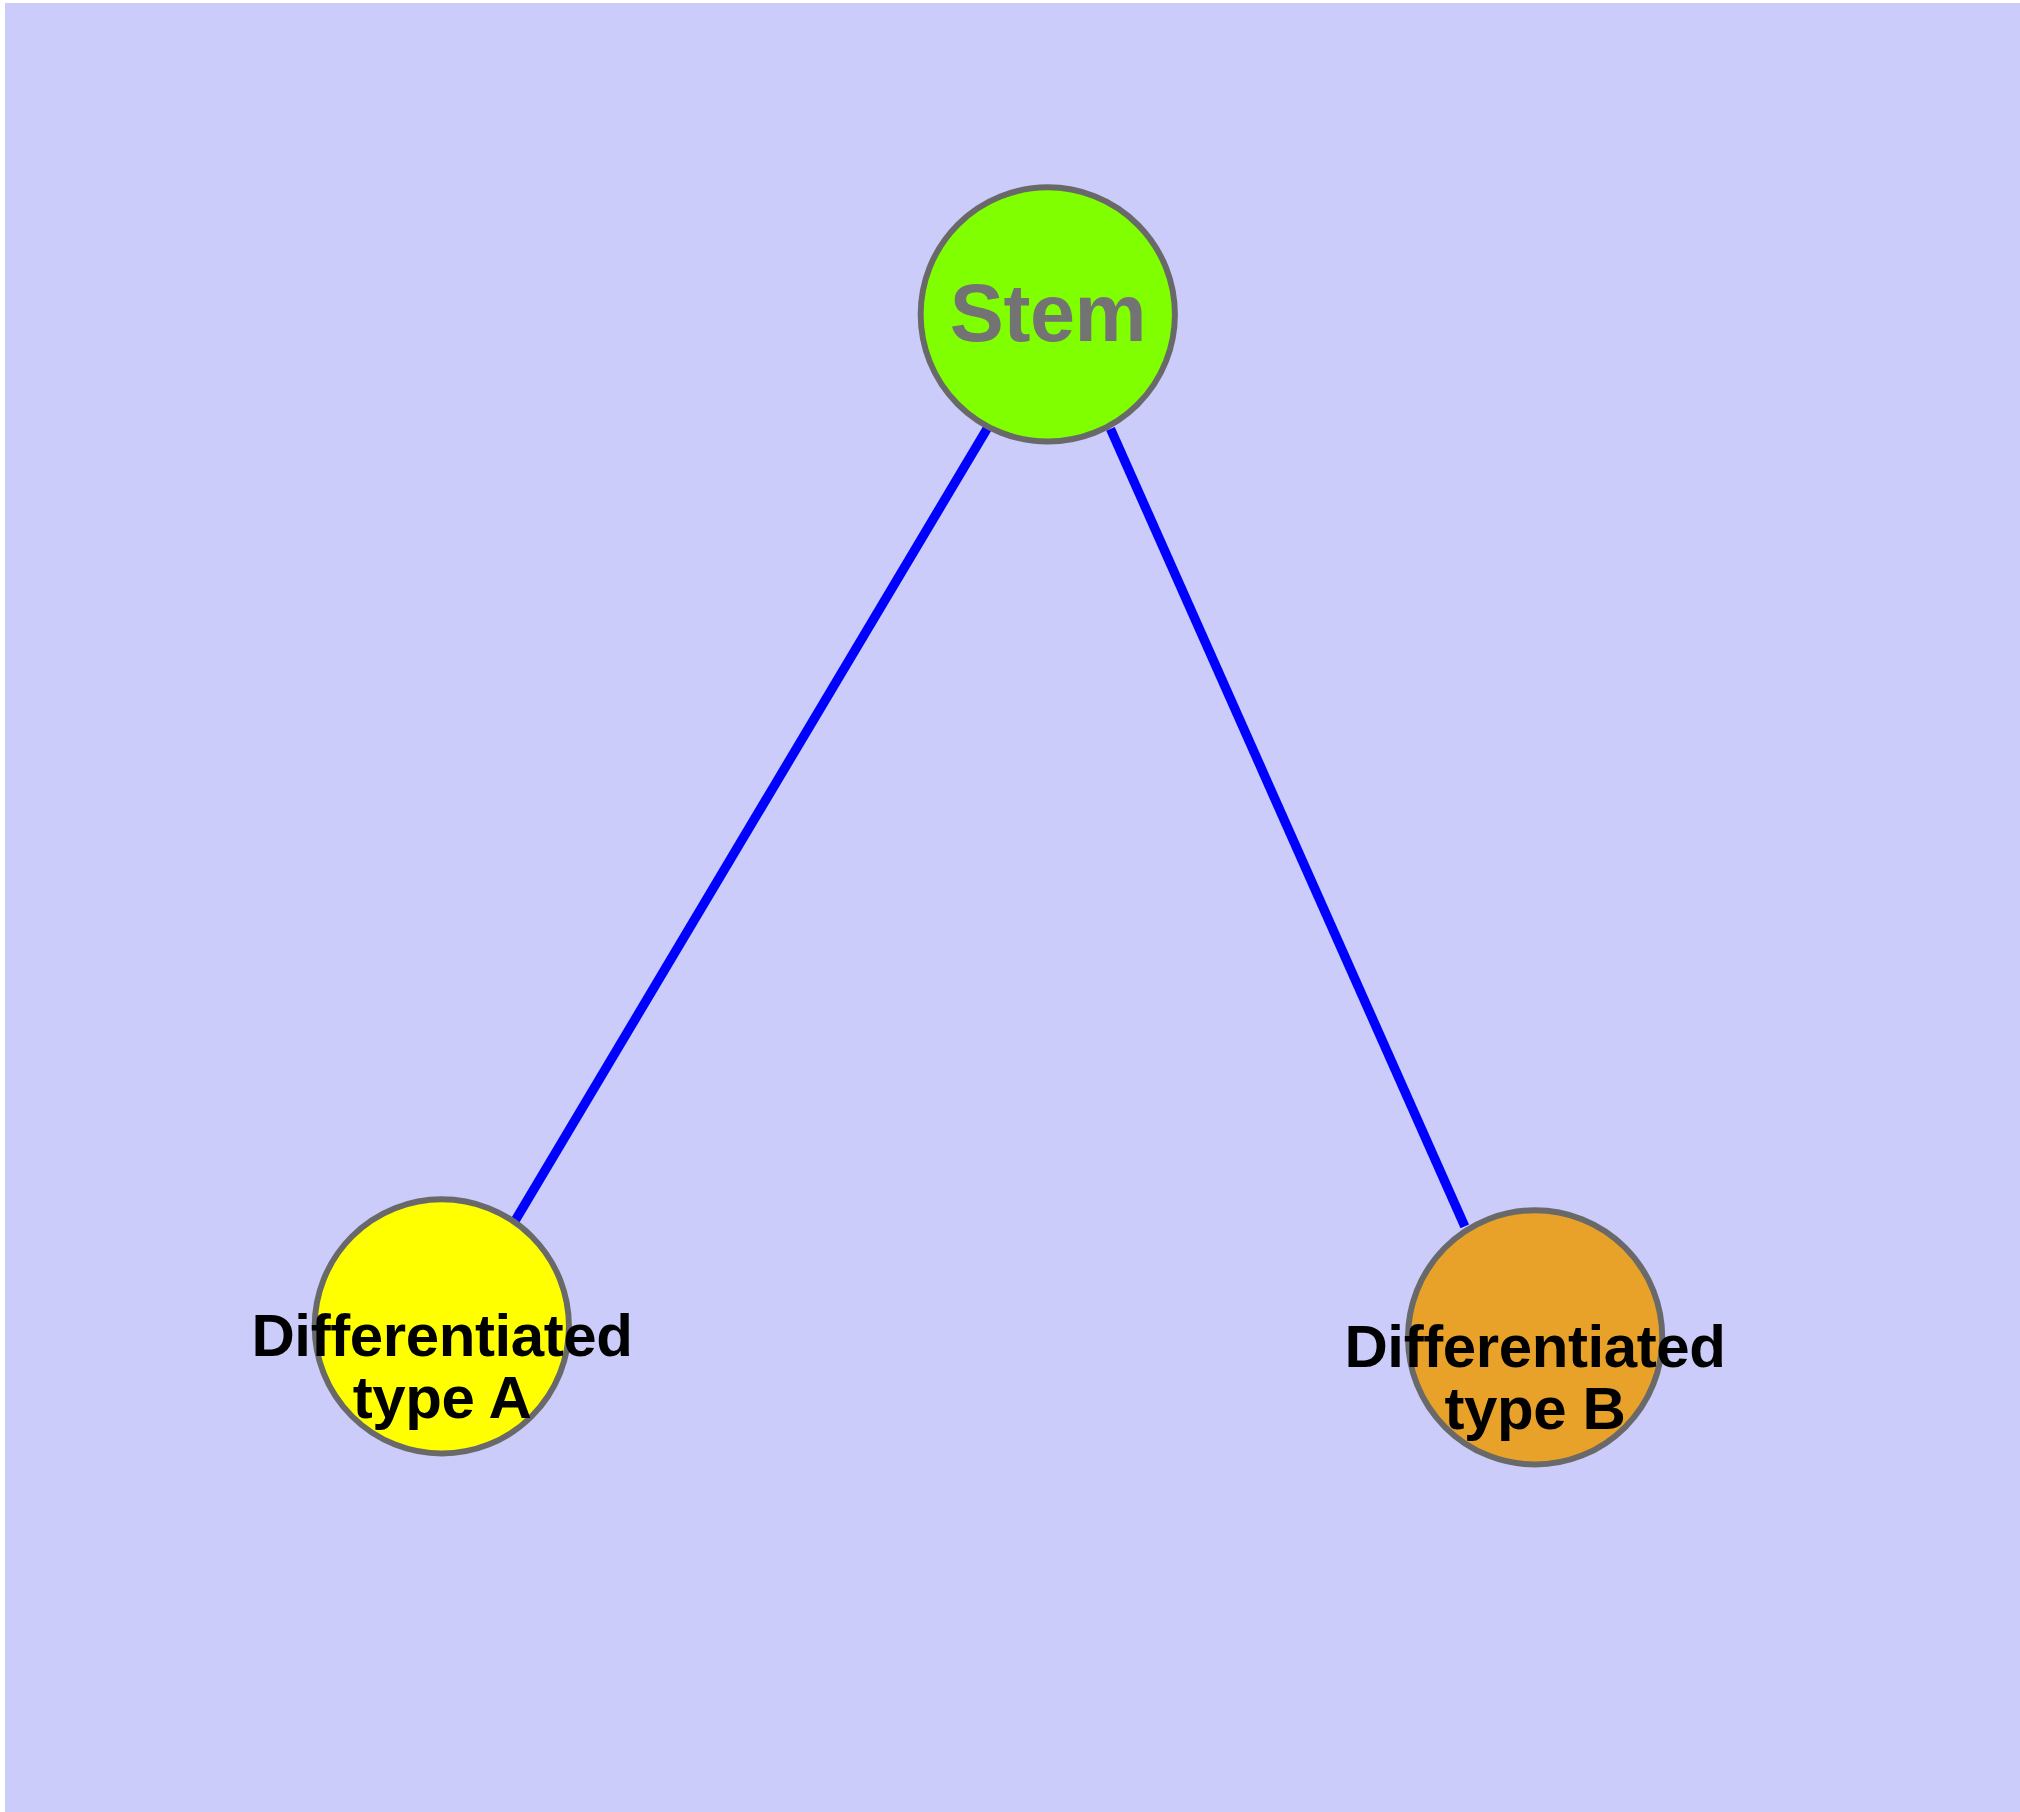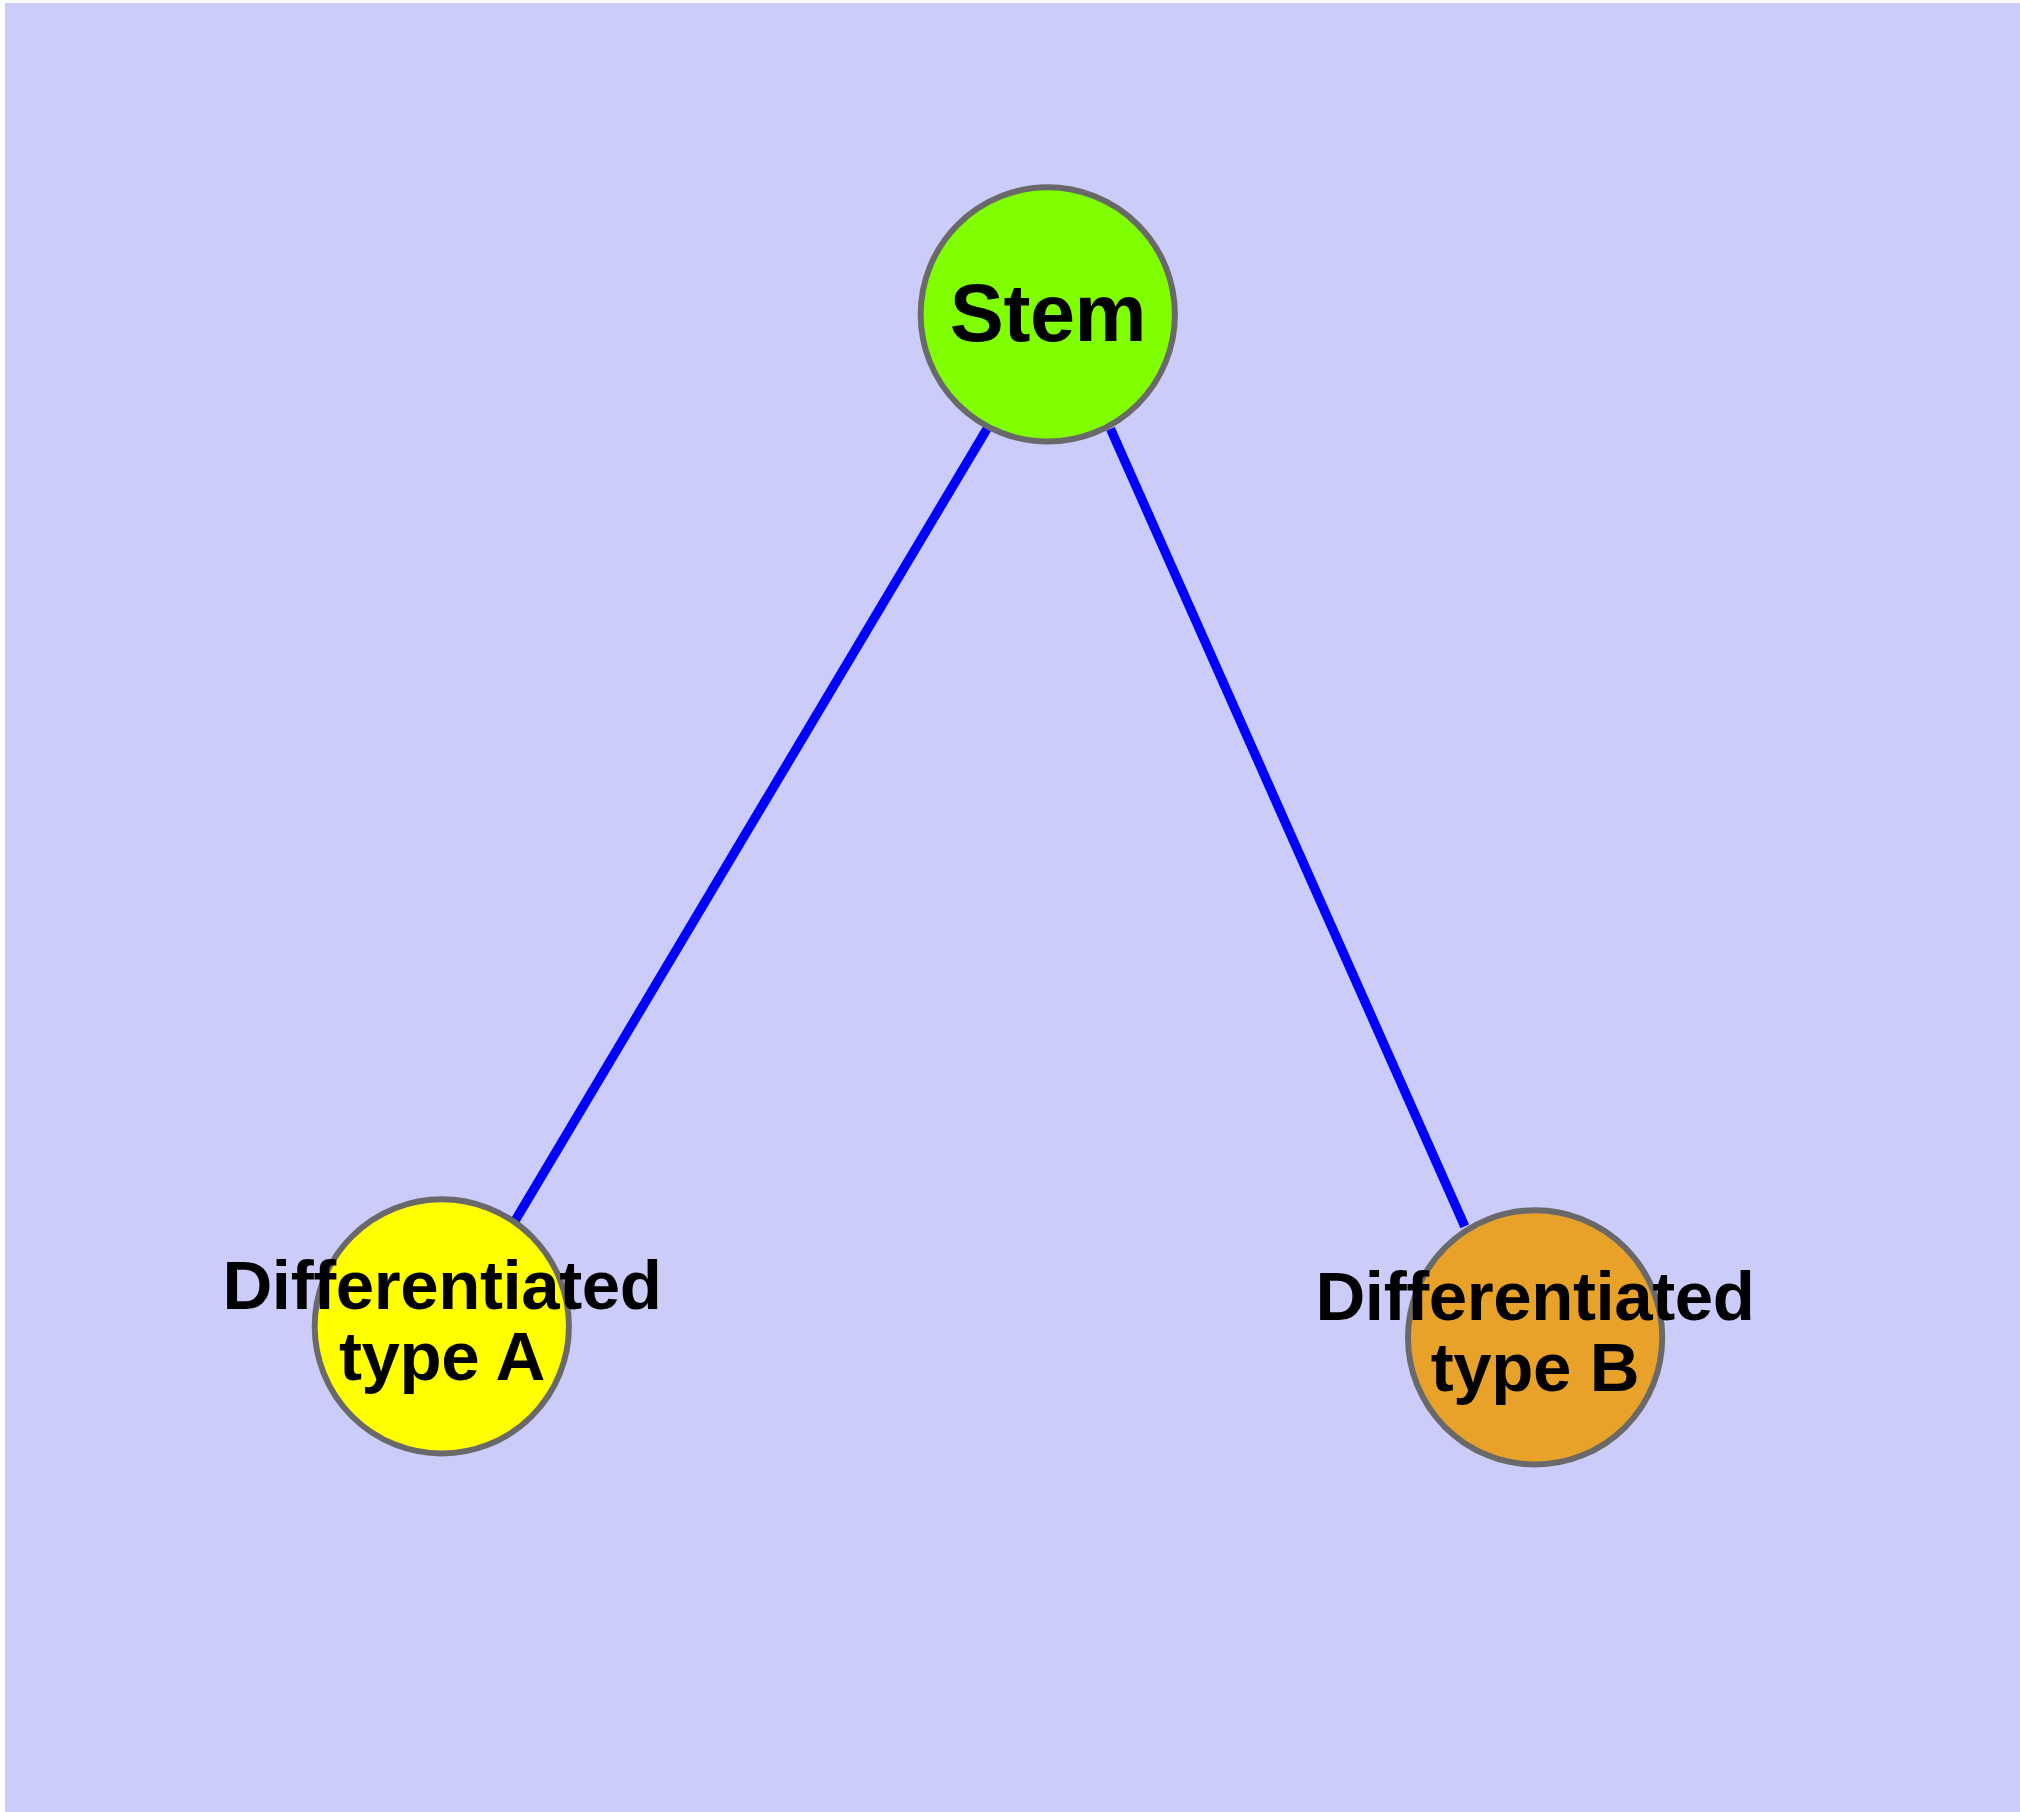--- a/index.html
+++ b/index.html
@@ -36,42 +36,42 @@
     color: #000000;
     font-weight: bold;
     text-align: center;
     line-height: 1.03;
     white-space: pre;
     transform: translate(-50%, -50%);
     pointer-events: none;
     letter-spacing: -0.4px;
   }
   .label-stem { font-size: 81px; }
-  .label-diff { font-size: 69px; }
+  .label-diff { font-size: 60px; margin-top: 46px; }
 </style>
 </head>
 <body>
 
 <div id="stage">
 
   <div id="canvas-bg" style="background: rgb(204, 204, 250);"></div>
 
   <svg id="graph-svg" viewBox="0 0 2384 2138">
     <g>
       <line x1="1166" y1="503" x2="607" y2="1441" stroke="#0000ff" stroke-width="11" stroke-linecap="butt"></line>
       <line x1="1310" y1="506" x2="1728" y2="1447" stroke="#0000ff" stroke-width="11" stroke-linecap="butt"></line>
     </g>
     <g>
       <circle cx="1236" cy="371" r="150" fill="#80ff00" stroke="#696969" stroke-width="7"></circle>
       <circle cx="521" cy="1565" r="150" fill="#ffff00" stroke="#696969" stroke-width="7"></circle>
       <circle cx="1811" cy="1578" r="150" fill="#e9a229" stroke="#696969" stroke-width="7"></circle>
     </g>
   </svg>
 
-  <div class="node-label label-stem" style="left: 1048px; top: 314px; color: #000000;">Stem</div>
+  <div class="node-label label-stem" style="left: 1048px; top: 314px; color: #737373;">Stem</div>
 
   <div class="node-label label-diff" style="left: 442px; top: 1321px; color: rgb(0, 0, 0);">Differentiated
 type A</div>
 
   <div class="node-label label-diff" style="left: 1535px; top: 1332px; color: rgb(0, 0, 0);">Differentiated
 type B</div>
 
 </div>
 
 

